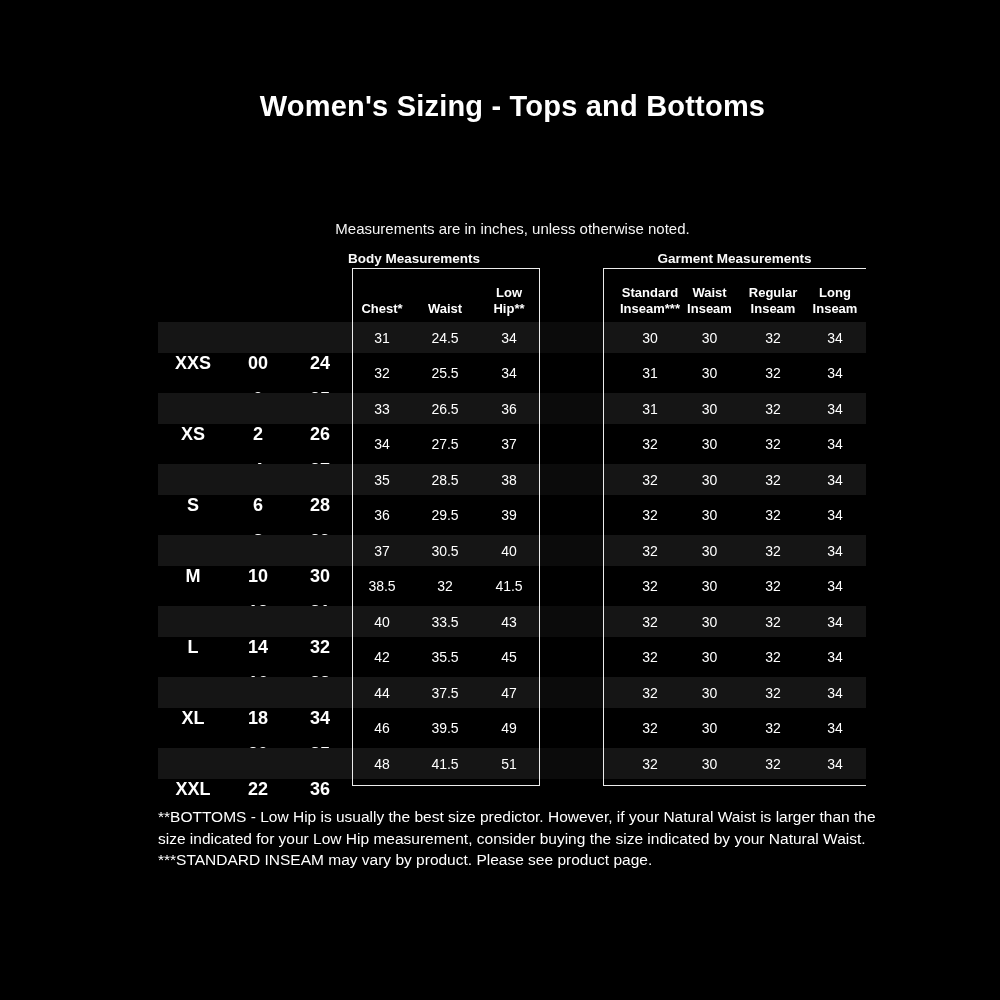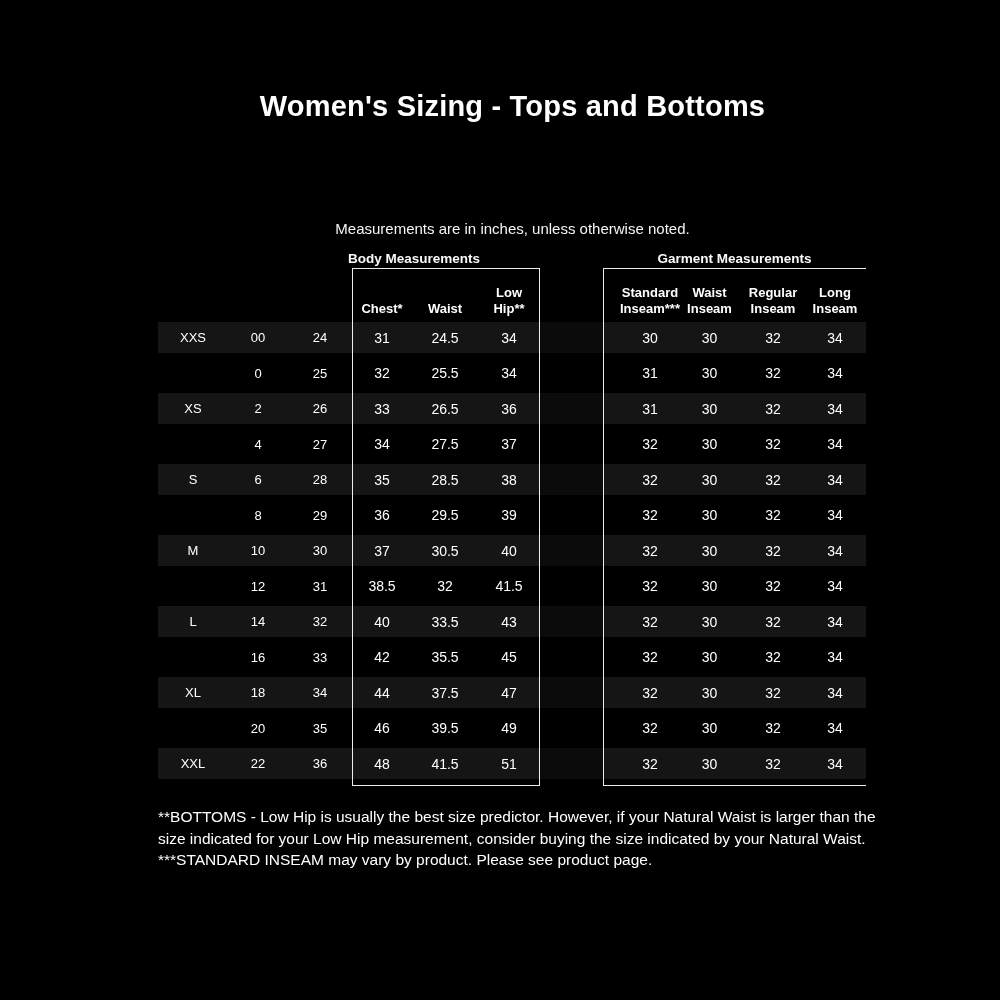--- a/index.html
+++ b/index.html
@@ -38,21 +38,21 @@
   .trow{position:absolute;left:0;width:1000px;height:31px;}
   .seg{position:absolute;top:0;height:100%;}
   .seg-left{left:158px;width:382px;background:#151515;}
   .seg-mid{left:540px;width:63px;background:#0b0b0b;}
   .seg-right{left:603px;width:263px;background:#151515;}
   .cell{
     position:absolute;top:0;height:100%;
     display:flex;align-items:center;justify-content:center;
     font-size:14px;font-weight:400;color:#fff;
   }
-  .cell.bold{font-weight:400;font-size:13px;}
+  .cell.bold{font-weight:700;font-size:18px;margin-top:26px;}
   .box{position:absolute;top:268px;height:516px;pointer-events:none;}
   #body-box{left:352px;width:186px;border:1px solid #ececec;}
   #garment-box{left:603px;width:262px;border-top:1px solid #ececec;border-left:1px solid #ececec;border-bottom:1px solid #ececec;}
   .footnotes{
     position:absolute;left:158px;top:806px;width:732px;
     font-size:15.5px;line-height:21.7px;color:#fff;
   }
   .footnotes p{margin:0;}
 </style>
 </head>

